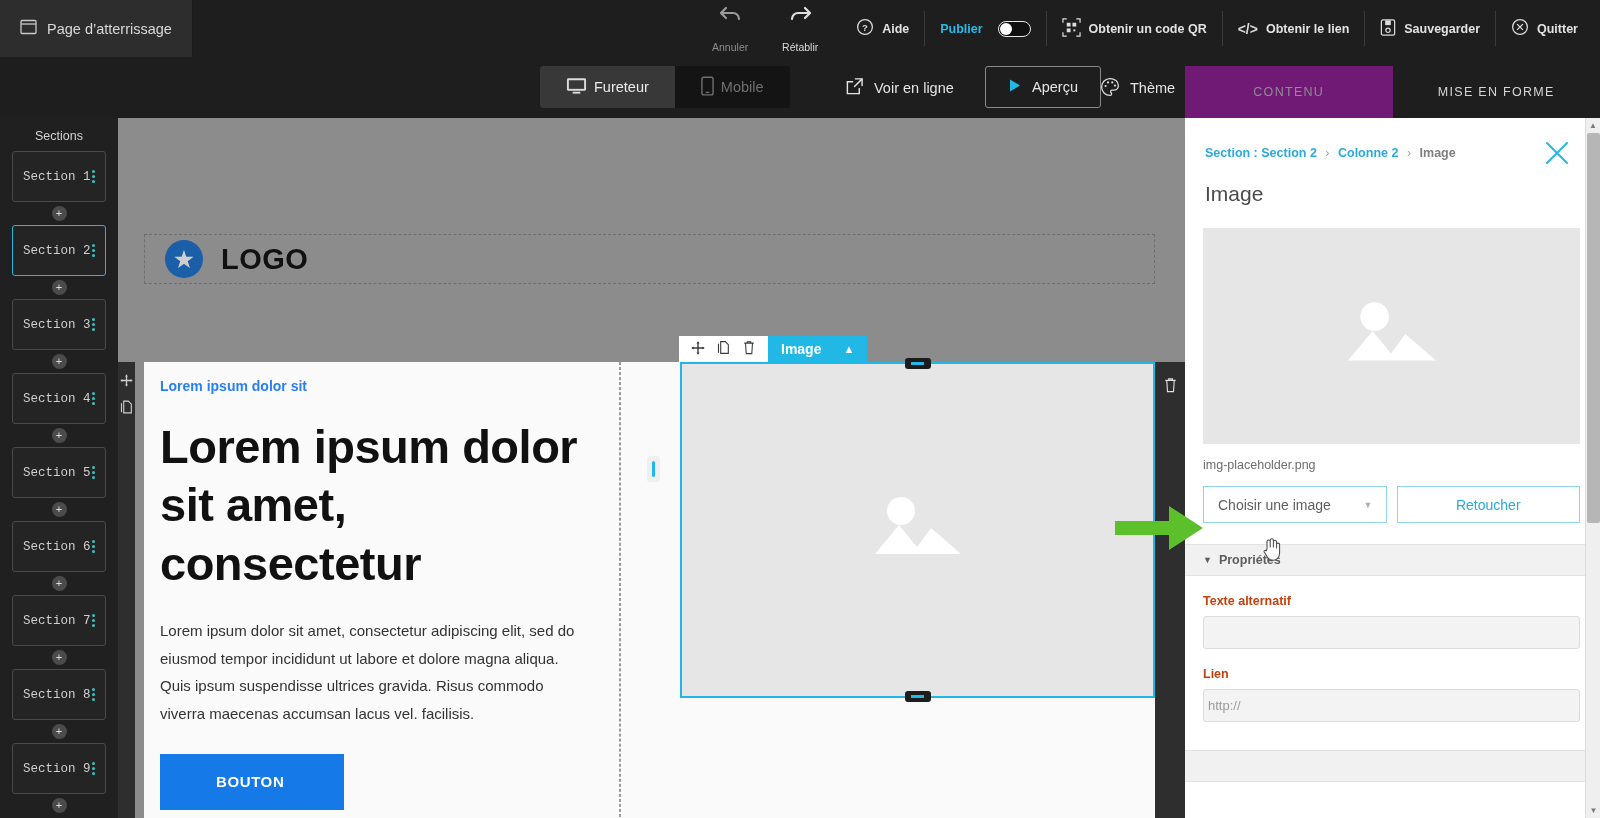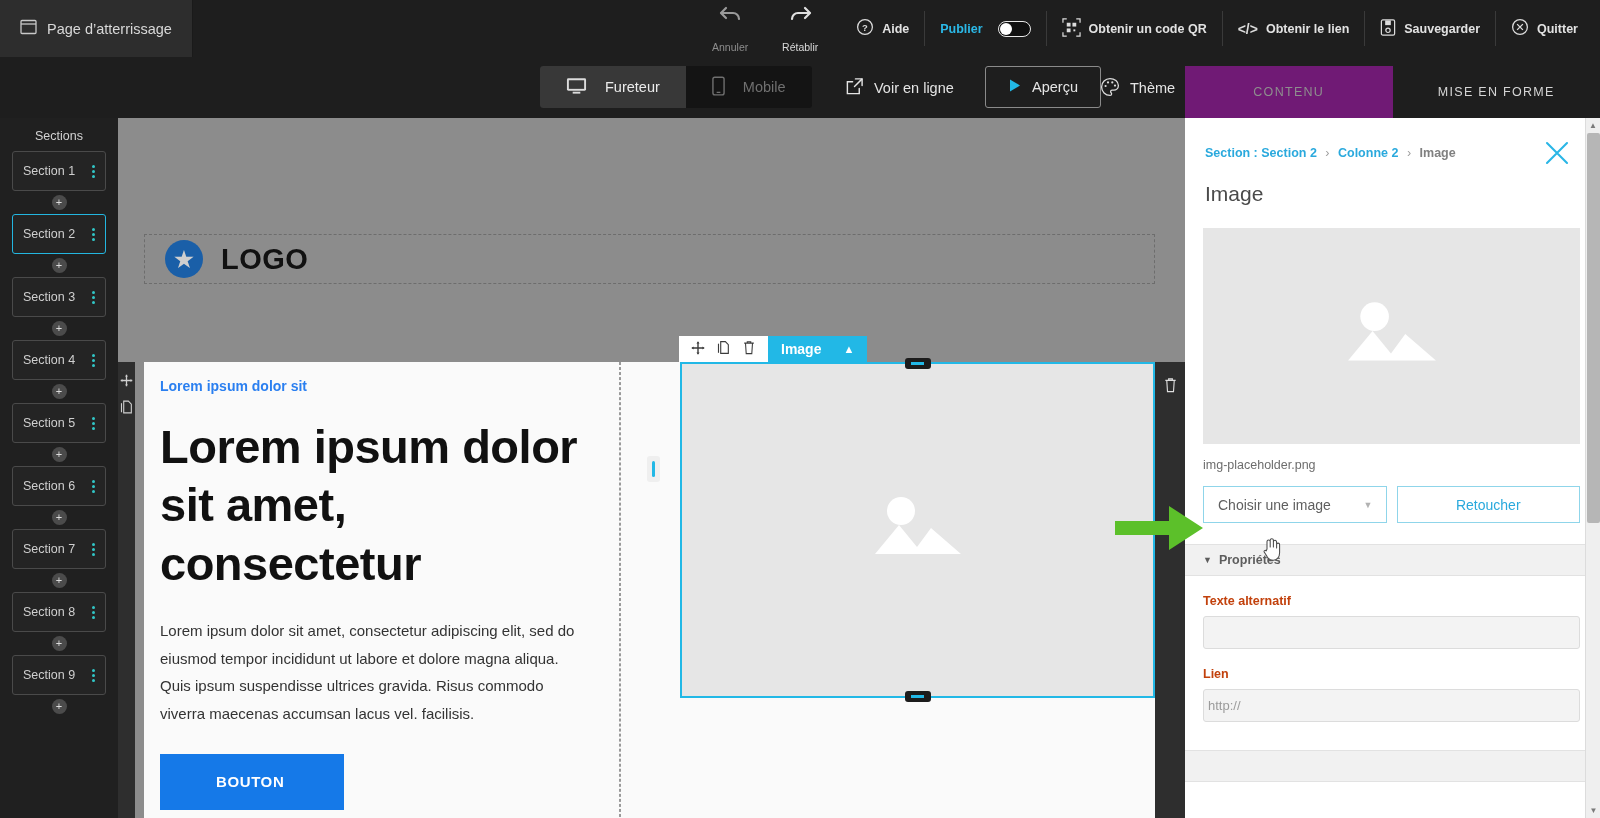--- a/index.html
+++ b/index.html
@@ -52,21 +52,21 @@
   
   .secondbar {
     position: absolute; left: 0; top: 57px; width: 1600px; height: 61px;
     background: #1e1e1e; display: flex; align-items: center;
   }
   .device-group {
     position: absolute; left: 540px; top: 9px;
     display: flex; background: #141414; border-radius: 3px; overflow: hidden;
   }
   .device-btn {
-    display: flex; align-items: center; gap: 18px;
+    display: flex; align-items: center; gap: 7px;
     padding: 0 26px; height: 42px; color: #707070; font-size: 14.5px;
     cursor: pointer;
   }
   .device-btn.active { background: #383838; color: #eaeaea; }
   .sb-item {
     position: absolute; display: flex; align-items: center; gap: 10px;
     color: #e4e4e4; font-size: 14.5px; cursor: pointer; height: 40px;
   }
   .sb-outline {
     border: 1px solid #8a8a8a; border-radius: 3px; padding: 0 22px; height: 42px;
@@ -75,24 +75,25 @@
   
   .sections-panel {
     position: absolute; left: 0; top: 118px; width: 118px; height: 700px;
     background: #202020; overflow: hidden;
   }
   .sections-title {
     text-align: center; color: #d2d2d2; font-size: 12.5px;
     padding: 11px 0 8px 0;
   }
   .sec-item {
-    margin: 0 12px; height: 40px; border: 1px solid #4a4a4a; border-radius: 3px;
+    margin: 0 12px; height: 51px; border: 1px solid #4a4a4a; border-radius: 3px;
     display: flex; align-items: center; justify-content: space-between;
     padding: 4px 10px; color: #cfcfcf; font-size: 12.5px; cursor: pointer;
     background: #242424;
+    font-family: Liberation Mono, monospace;
   }
   .sec-item.selected { border-color: #23b6e0; }
   .dots { display: flex; flex-direction: column; gap: 2px; }
   .dots i { display: block; width: 3px; height: 3px; background: #31c6c6; border-radius: 50%; }
   .add-row { display: flex; justify-content: center; padding: 4px 0; }
   .add-btn {
     width: 15px; height: 15px; border-radius: 50%; background: #4b4b4b;
     color: #ddd; font-size: 11px; line-height: 14px; text-align: center; cursor: pointer;
   }
 

